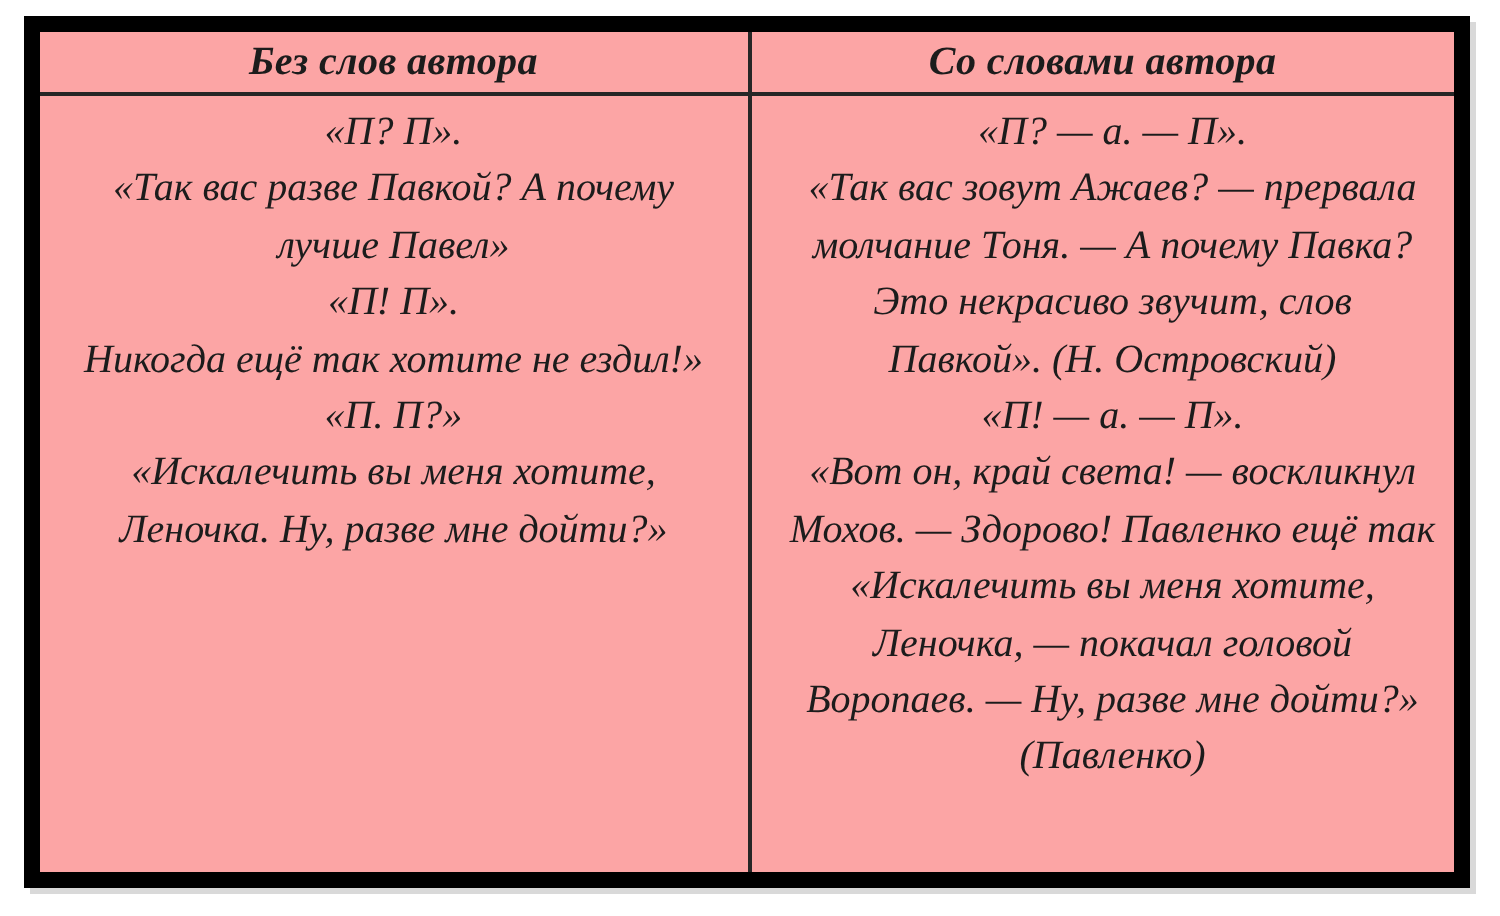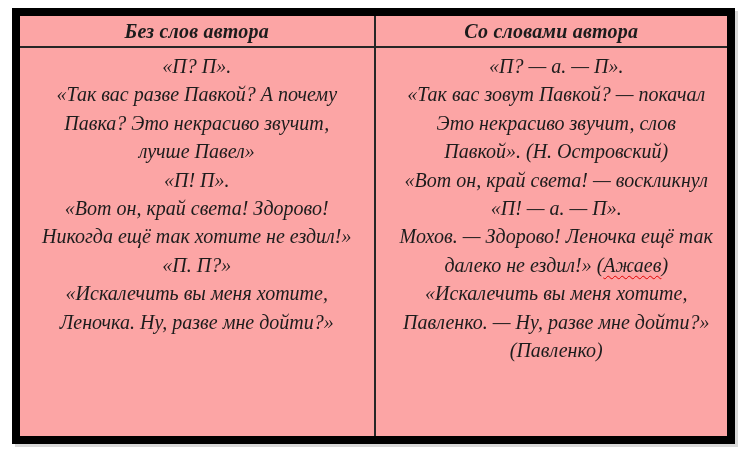--- a/index.html
+++ b/index.html
@@ -95,38 +95,37 @@
 
     <div class="header-row">
       <div class="header-cell">Без слов автора</div>
       <div class="header-cell">Со словами автора</div>
     </div>
 
     <div class="body-row">
       <div class="body-cell">
           <div class="text-line"><span>«П? П».</span></div>
           <div class="text-line"><span>«Так вас разве Павкой? А почему</span></div>
-          <div class="text-line"><span>Павка? Это некрасиво звучит,</span></div>
           <div class="text-line"><span>лучше Павел»</span></div>
           <div class="text-line"><span>«П! П».</span></div>
-          <div class="text-line"><span>«Вот он, край света! Здорово!</span></div>
           <div class="text-line"><span>Никогда ещё так хотите не ездил!»</span></div>
           <div class="text-line"><span>«П. П?»</span></div>
           <div class="text-line"><span>«Искалечить вы меня хотите,</span></div>
           <div class="text-line"><span>Леночка. Ну, разве мне дойти?»</span></div>
         </div>
       <div class="body-cell">
           <div class="text-line"><span>«П? — а. — П».</span></div>
-          <div class="text-line"><span>«Так вас зовут Павкой? — покачал</span></div>
+          <div class="text-line"><span>«Так вас зовут Ажаев? — прервала</span></div>
+          <div class="text-line"><span>молчание Тоня. — А почему Павка?</span></div>
           <div class="text-line"><span>Это некрасиво звучит, слов</span></div>
           <div class="text-line"><span>Павкой». (Н. Островский)</span></div>
+          <div class="text-line"><span>«П! — а. — П».</span></div>
           <div class="text-line"><span>«Вот он, край света! — воскликнул</span></div>
-          <div class="text-line"><span>«П! — а. — П».</span></div>
-          <div class="text-line"><span>Мохов. — Здорово! Леночка ещё так</span></div>
-          <div class="text-line"><span>далеко не ездил!» (</span><span class="spell-error">Ажаев</span><span>)</span></div>
+          <div class="text-line"><span>Мохов. — Здорово! Павленко ещё так</span></div>
           <div class="text-line"><span>«Искалечить вы меня хотите,</span></div>
-          <div class="text-line"><span>Павленко. — Ну, разве мне дойти?»</span></div>
+          <div class="text-line"><span>Леночка, — покачал головой</span></div>
+          <div class="text-line"><span>Воропаев. — Ну, разве мне дойти?»</span></div>
           <div class="text-line"><span>(Павленко)</span></div>
         </div>
     </div>
 
   </div>
 </div>
 
 </body></html>

